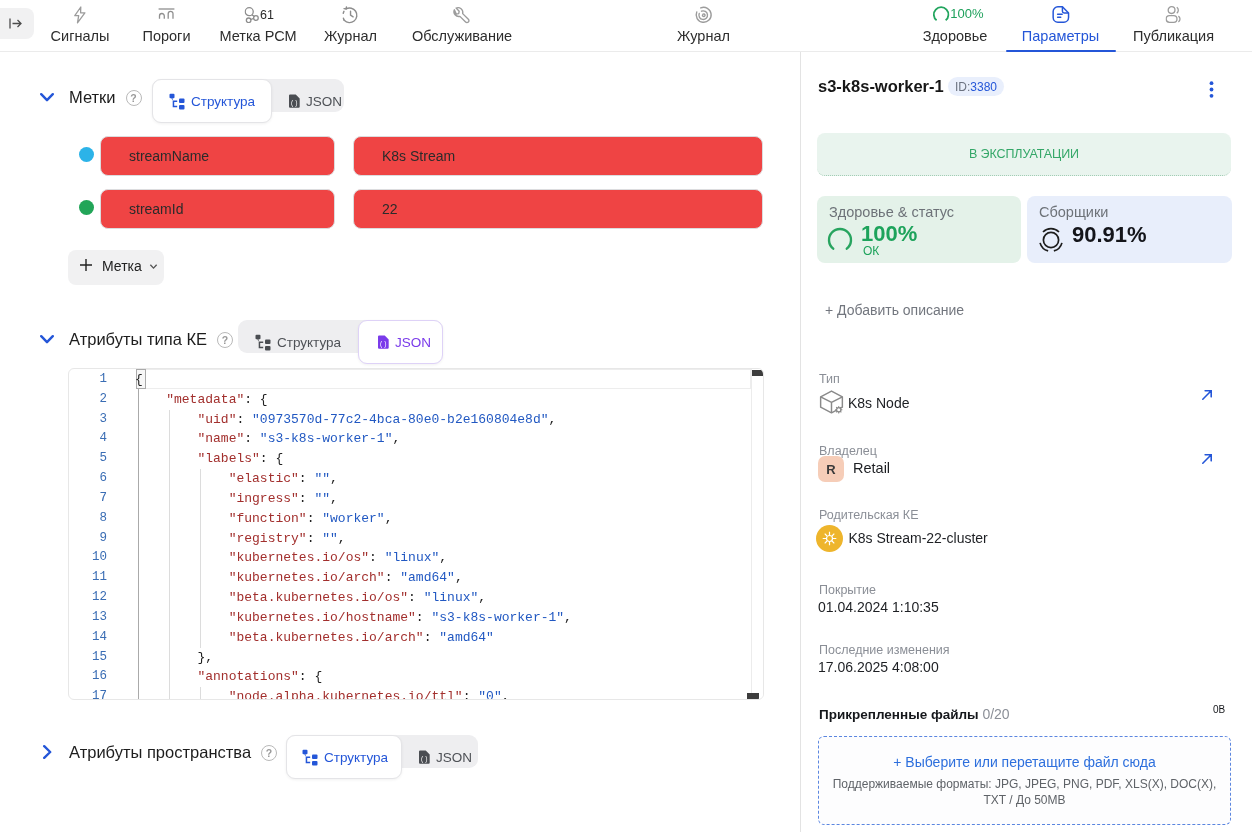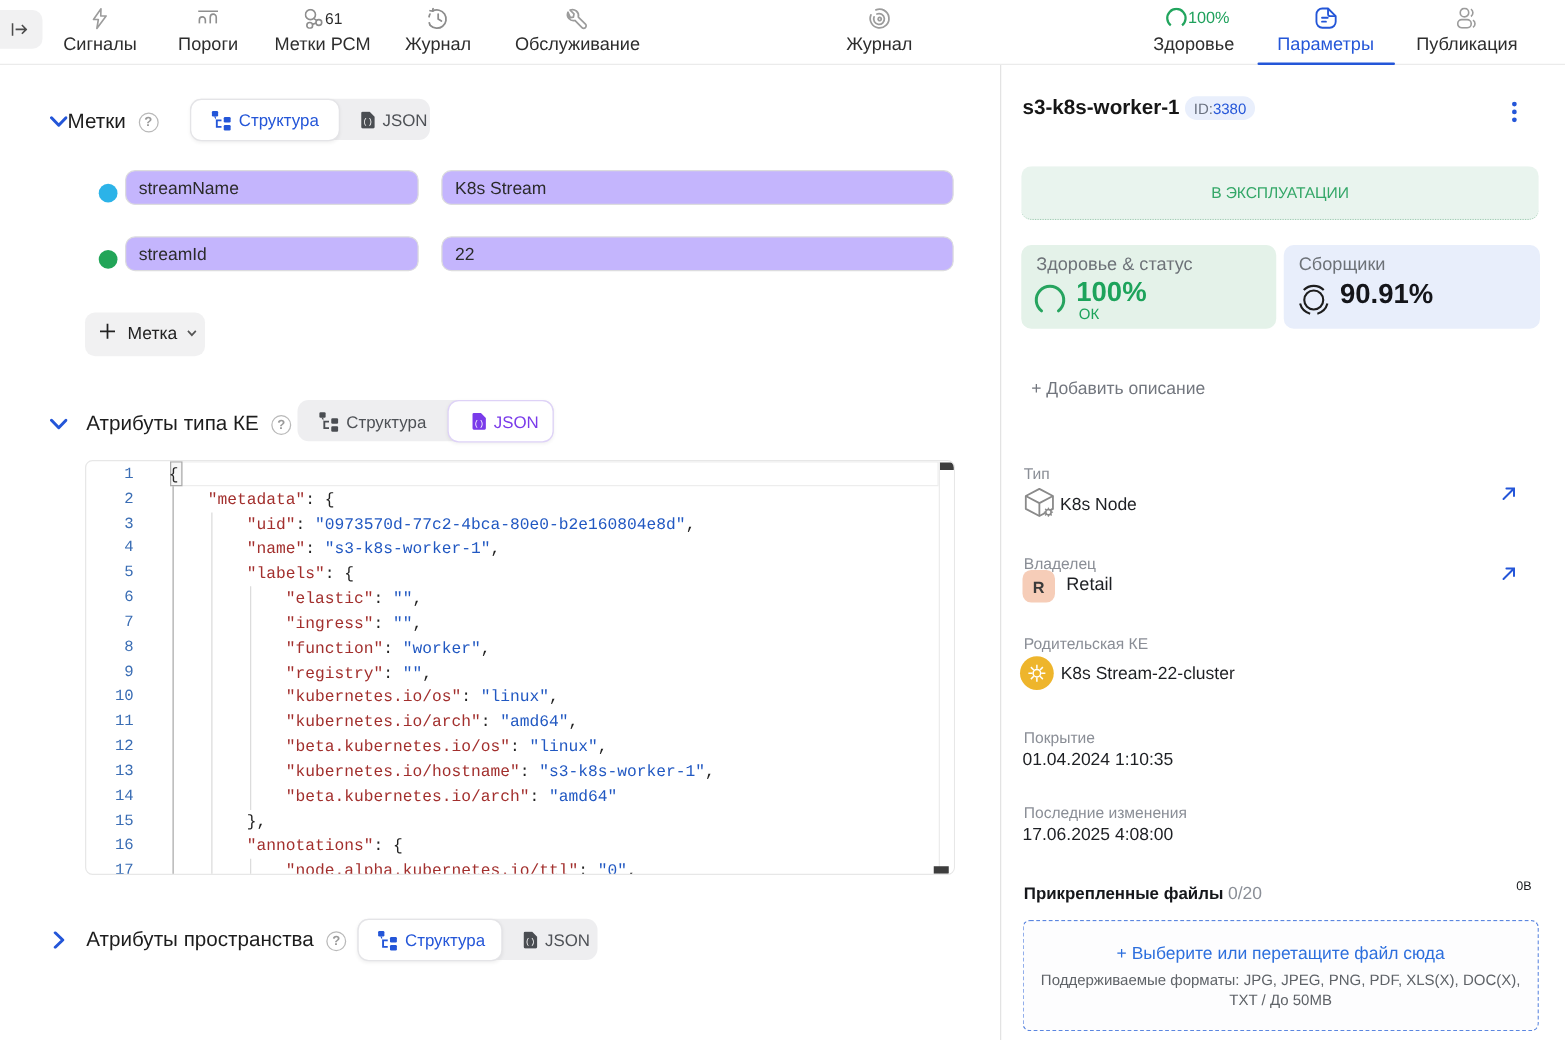--- a/index.html
+++ b/index.html
@@ -15,27 +15,27 @@
 .tab .tlabel { font-size:14.5px; color:#2d2d2d; line-height:16px; margin-top:1px; white-space:nowrap; }
 .tab.active .tlabel { color:#2456d8; }
 #pline { position:absolute; left:1006px; top:49.5px; width:110px; height:2.5px; background:#2456d8; border-radius:2px; }
 
 
 .sechead { position:absolute; display:flex; align-items:center; }
 .sectitle { font-size:16.5px; color:#1d1d1d; }
 .qmark { width:16px; height:16px; border-radius:50%; border:1.5px solid #b9b9b9; color:#9a9a9a; font-size:10.5px; display:flex; align-items:center; justify-content:center; font-weight:700; }
 
 .toggle { position:absolute; height:33px; background:#eeeef0; border-radius:9px; display:flex; }
-.tseg { height:34px; display:flex; align-items:center; font-size:13.5px; color:#4e5156; }
+.tseg { height:44px; display:flex; align-items:center; font-size:13.5px; color:#4e5156; }
 .tseg.on { background:#fff; border-radius:9px; border:1px solid #e4e4e7; box-shadow:0 1px 3px rgba(0,0,0,.06); }
 .tseg.on.blue { color:#2456d8; }
 .tseg.on.purple { color:#7a3bea; border-color:#ded2f7; }
 
 .dot { position:absolute; width:15px; height:15px; border-radius:50%; }
-.inp { position:absolute; height:28px; background:#c4b5fd; border:1px solid #dcdcde; border-radius:8px; font-size:14px; color:#2b2b2b; display:flex; align-items:center; padding-left:10px; }
+.inp { position:absolute; height:40px; background:#ef4444; border:1px solid #dcdcde; border-radius:8px; font-size:14px; color:#2b2b2b; display:flex; align-items:center; padding-left:28px; }
 #metkabtn { position:absolute; left:68px; top:250px; width:96px; height:35px; background:#f1f1f2; border-radius:8px; display:flex; align-items:flex-start; padding-top:8px; font-size:14px; color:#222; }
 
 
 #editor { position:absolute; left:68px; top:368px; width:696px; height:332px; border:1px solid #e7e7e7; border-radius:6px; background:#fff; overflow:hidden; font-family:"Liberation Mono", monospace; font-size:13px; }
 .ln { position:absolute; left:0; width:38px; text-align:right; color:#3a6db4; line-height:19.83px; font-size:12.5px; }
 .codeline { position:absolute; left:66px; white-space:pre; line-height:19.83px; color:#222; }
 .k { color:#a22f2d; } .v { color:#2158c2; }
 .guide { position:absolute; width:1px; background:#dcdcdc; }
 .guide.g0 { background:#aaa; }
 #vsb { position:absolute; left:682px; top:0; width:14px; height:332px; border-left:1px solid #ececec; background:#fff; }
@@ -89,21 +89,21 @@
   <div class="tab" style="left:258px;">
     <div class="ticon">
         <svg style="transform:translateX(2px);" width="15" height="16" viewBox="0 0 15 16" fill="none" stroke="#8d8d8d" stroke-width="1.3">
           <circle cx="4.8" cy="4.7" r="4"></circle>
           <circle cx="11.5" cy="11" r="2.3"></circle>
           <circle cx="4.2" cy="13.3" r="2.3"></circle>
           <path d="M6.4 12.5l2.9-1.1M7.6 7.9l2.4 1.6"></path>
         </svg>
         <span style="font-size:12.5px;color:#2b2b2b;margin-left:3px;margin-top:0;">61</span>
       </div>
-    <div class="tlabel">Метки РСМ</div>
+    <div class="tlabel">Метка РСМ</div>
   </div>
   <div class="tab" style="left:350.5px;">
     <div class="ticon">
         <svg width="18" height="18" viewBox="0 0 18 18" fill="none" stroke="#8d8d8d" stroke-width="1.4" stroke-linecap="round">
           <path d="M4.5 2.9a7.3 7.3 0 1 1-1.8 11.4"></path>
           <path d="M2.7 14.3a7.3 7.3 0 0 1-1-3.4" stroke-dasharray="2.2 2.2"></path>
           <path d="M1.7 7.4a7.3 7.3 0 0 1 1.2-2.9" stroke-dasharray="2.2 2.2"></path>
           <path d="M4.9 0.9l-0.4 2-2-0.3"></path>
           <path d="M9 5.2v4l2.6 1.6"></path>
         </svg>
@@ -158,21 +158,21 @@
           <path d="M12.9 10.1a3.4 3.4 0 0 1 0 5.8"></path>
         </svg>
       </div>
     <div class="tlabel">Публикация</div>
   </div>
 
   <div class="sechead" style="left:40px; top:88px;">
     <svg style="margin-top:-2px;" width="14" height="14" viewBox="0 0 14 14" fill="none" stroke="#2456d8" stroke-width="2.4" stroke-linecap="round" stroke-linejoin="round">
         <path d="M1.2 4.2 7 10.2 12.8 4.2"></path>
       </svg>
-    <span class="sectitle" style="">Метки</span>
+    <span class="sectitle" style="margin-left:15px;">Метки</span>
     <span class="qmark" style="margin-left:10px;">?</span>
   </div>
   <div class="toggle" style="left:152px; top:79px; width:192px;">
     <div class="tseg on blue" style="width:120px; padding-left:16px;">
       <svg width="16" height="17" viewBox="0 0 16 17" fill="#2456d8">
           <rect x="0.5" y="0.8" width="5" height="4.4" rx="1"></rect>
           <rect x="10" y="5.6" width="5.5" height="4.4" rx="1"></rect>
           <rect x="10" y="12" width="5.5" height="4.4" rx="1"></rect>
           <path d="M2.2 5.2h1.5v9h4.5v-1.4h-3V8.9h3V7.5h-4.5z"></path>
         </svg>

